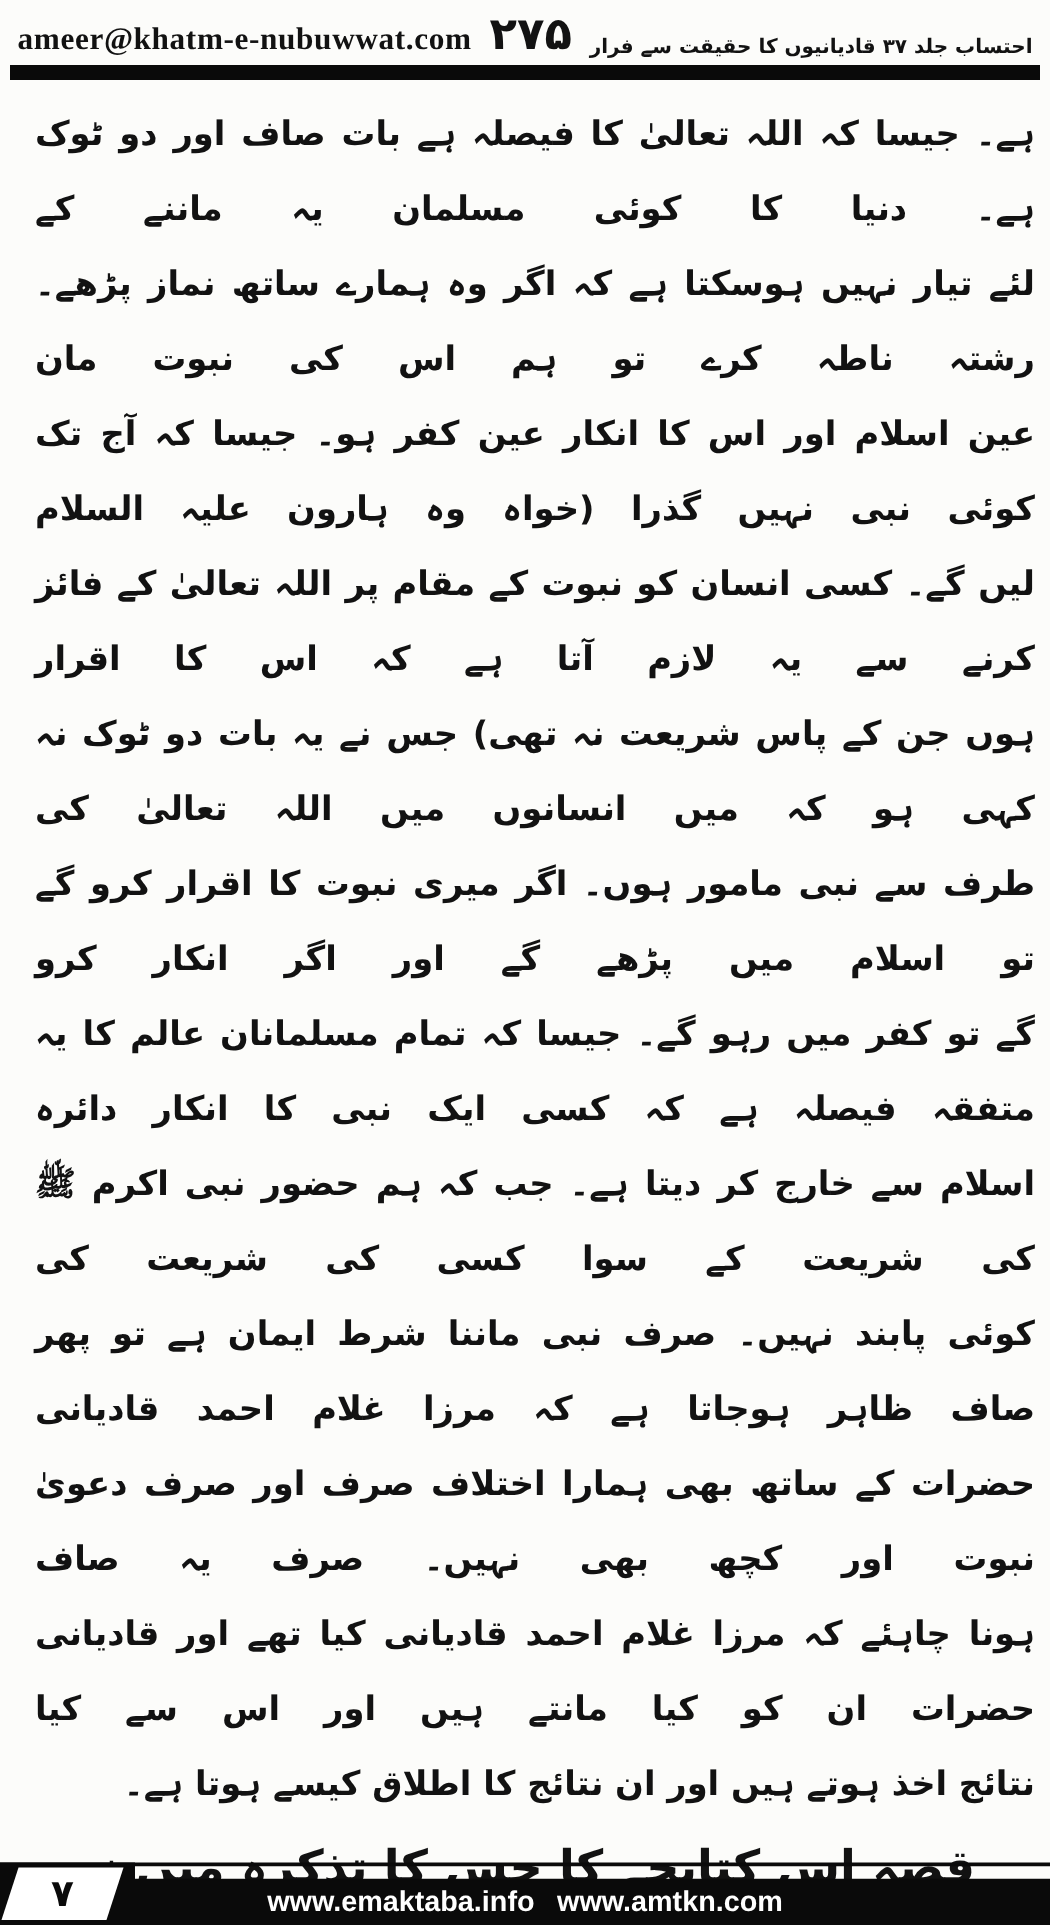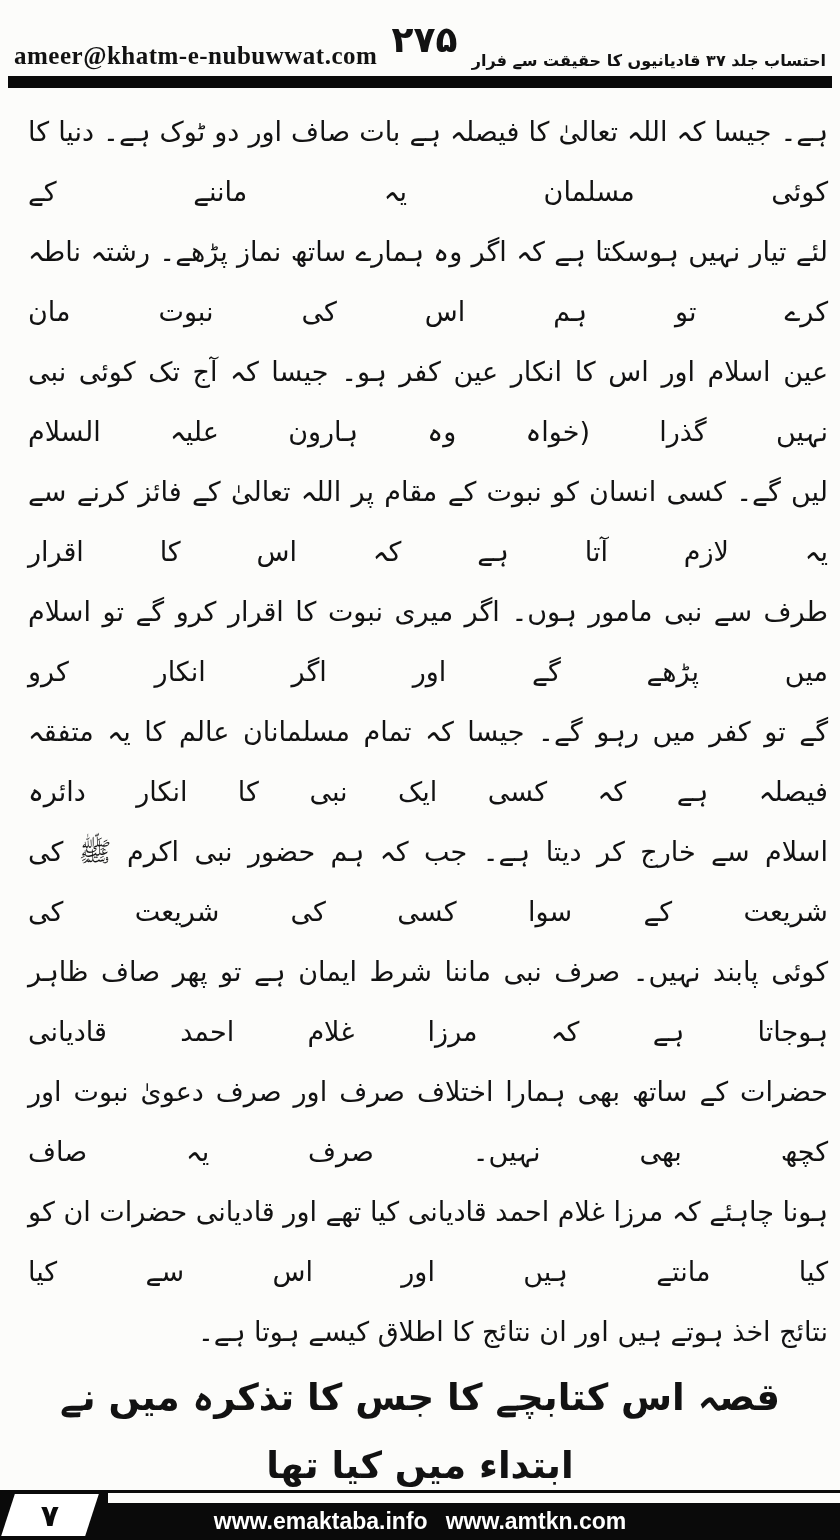--- a/index.html
+++ b/index.html
@@ -24,21 +24,21 @@
     padding:10px 14px 2px 14px;
   }
   .header-title{
     font-size:16px;
     font-weight:bold;
     white-space:nowrap;
   }
   .header-pageno{
     font-size:36px;
     font-weight:bold;
-    margin:12px 10px;
+    margin:0 10px;
     line-height:1;
   }
   .header-email{
     direction:ltr;
     font-family:"Liberation Serif", serif;
     font-size:25px;
     font-weight:bold;
     letter-spacing:0.5px;
     white-space:nowrap;
   }
@@ -47,21 +47,21 @@
     background:#0a0a0a;
     margin:4px 8px 0 8px;
   }
   
   .body-block{
     direction:rtl;
     padding:14px 12px 0 12px;
   }
   .t-line{
     font-size:27px;
-    font-weight:normal;
+    font-weight:bold;
     line-height:60px;
     text-align:justify;
     text-align-last:justify;
     white-space:normal;
     margin-left:16px;
   }
   .t-line.short{
     text-align:left;
     text-align-last:right;
   }
@@ -141,20 +141,21 @@
     <div class="header-pageno">۲۷۵</div>
     <div class="header-email">ameer@khatm-e-nubuwwat.com</div>
   </div>
   <div class="header-rule"></div>
 
   <div class="body-block">
     <div class="t-line">ہے۔ جیسا کہ اللہ تعالیٰ کا فیصلہ ہے بات صاف اور دو ٹوک ہے۔ دنیا کا کوئی مسلمان یہ ماننے کے</div>
     <div class="t-line">لئے تیار نہیں ہوسکتا ہے کہ اگر وہ ہمارے ساتھ نماز پڑھے۔ رشتہ ناطہ کرے تو ہم اس کی نبوت مان</div>
     <div class="t-line">عین اسلام اور اس کا انکار عین کفر ہو۔ جیسا کہ آج تک کوئی نبی نہیں گذرا (خواہ وہ ہارون علیہ السلام</div>
     <div class="t-line">لیں گے۔ کسی انسان کو نبوت کے مقام پر اللہ تعالیٰ کے فائز کرنے سے یہ لازم آتا ہے کہ اس کا اقرار</div>
+    <div class="t-line">ہوں جن کے پاس شریعت نہ تھی) جس نے یہ بات دو ٹوک نہ کہی ہو کہ میں انسانوں میں اللہ تعالیٰ کی</div>
     <div class="t-line">طرف سے نبی مامور ہوں۔ اگر میری نبوت کا اقرار کرو گے تو اسلام میں پڑھے گے اور اگر انکار کرو</div>
     <div class="t-line">گے تو کفر میں رہو گے۔ جیسا کہ تمام مسلمانان عالم کا یہ متفقہ فیصلہ ہے کہ کسی ایک نبی کا انکار دائرہ</div>
     <div class="t-line">اسلام سے خارج کر دیتا ہے۔ جب کہ ہم حضور نبی اکرم ﷺ کی شریعت کے سوا کسی کی شریعت کی</div>
     <div class="t-line">کوئی پابند نہیں۔ صرف نبی ماننا شرط ایمان ہے تو پھر صاف ظاہر ہوجاتا ہے کہ مرزا غلام احمد قادیانی</div>
     <div class="t-line">حضرات کے ساتھ بھی ہمارا اختلاف صرف اور صرف دعویٰ نبوت اور کچھ بھی نہیں۔ صرف یہ صاف</div>
     <div class="t-line">ہونا چاہئے کہ مرزا غلام احمد قادیانی کیا تھے اور قادیانی حضرات ان کو کیا مانتے ہیں اور اس سے کیا</div>
     <div class="t-line short">نتائج اخذ ہوتے ہیں اور ان نتائج کا اطلاق کیسے ہوتا ہے۔</div>
   </div>
 
   <div class="mid-heading">قصہ اس کتابچے کا جس کا تذکرہ میں نے ابتداء میں کیا تھا</div>

